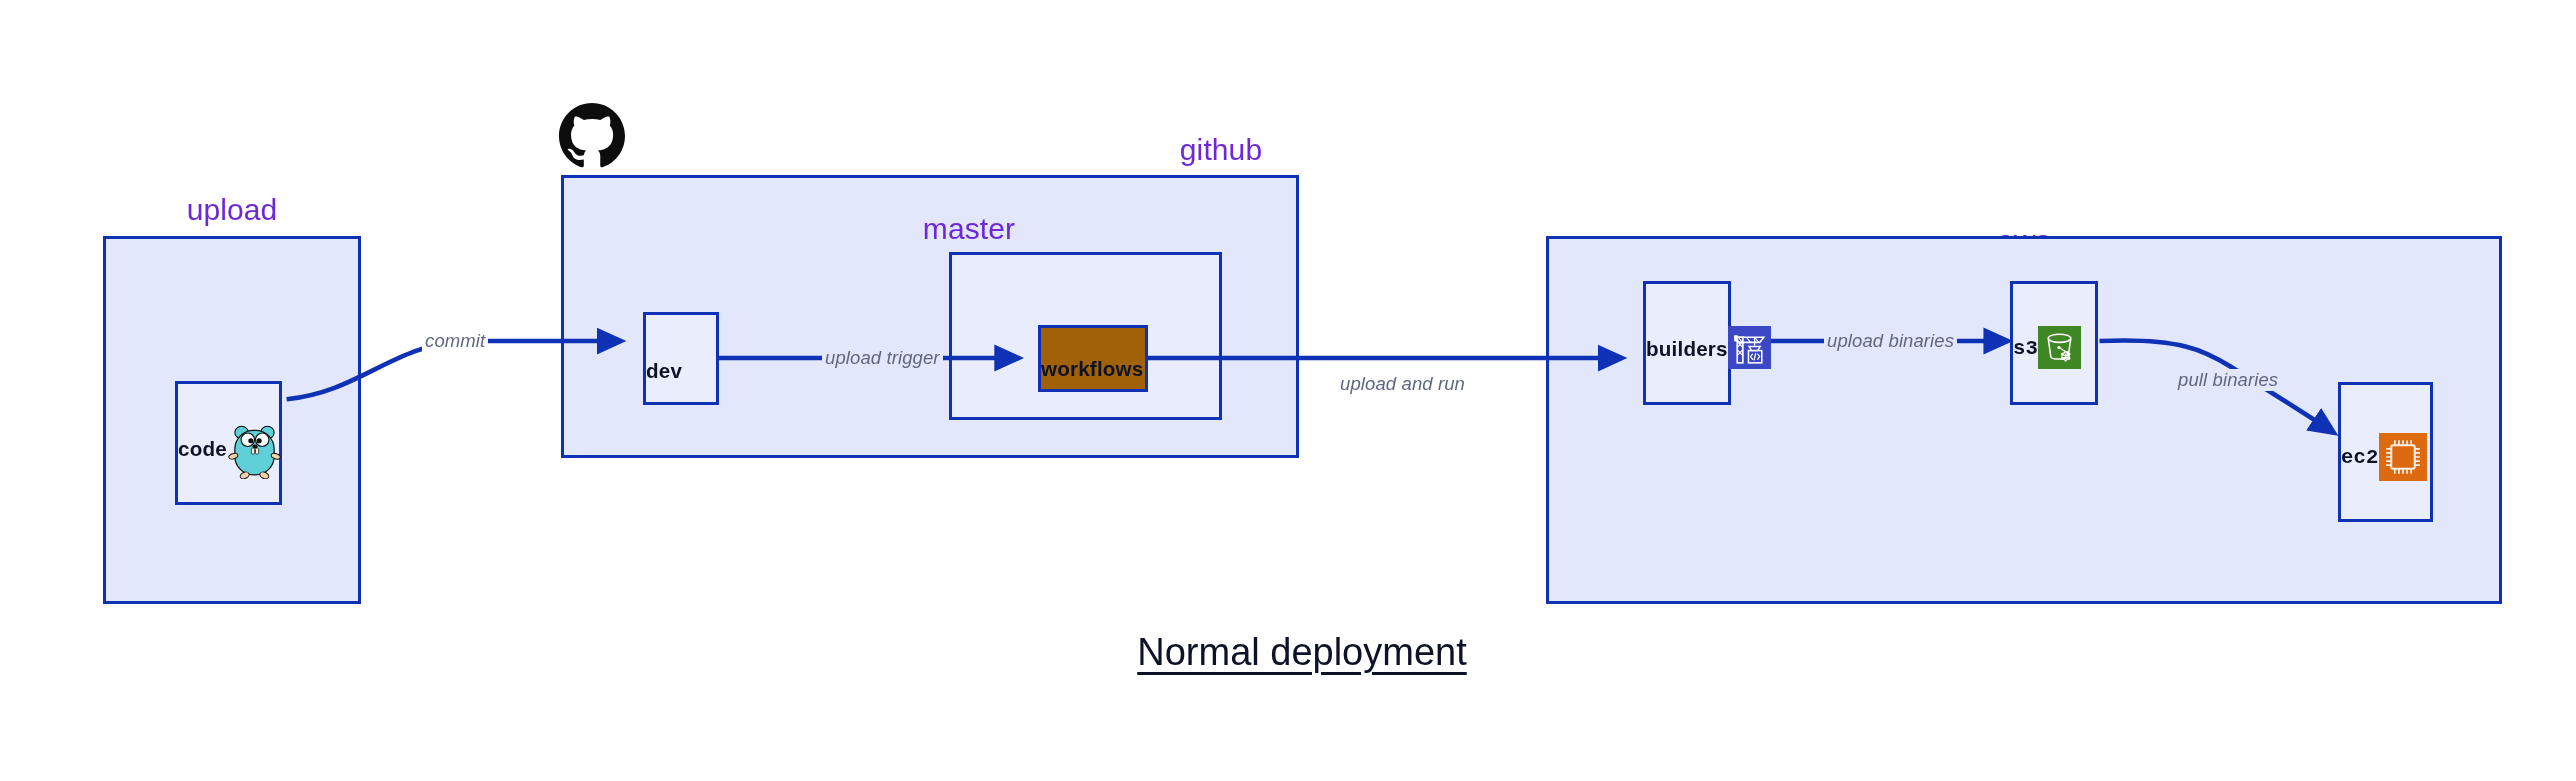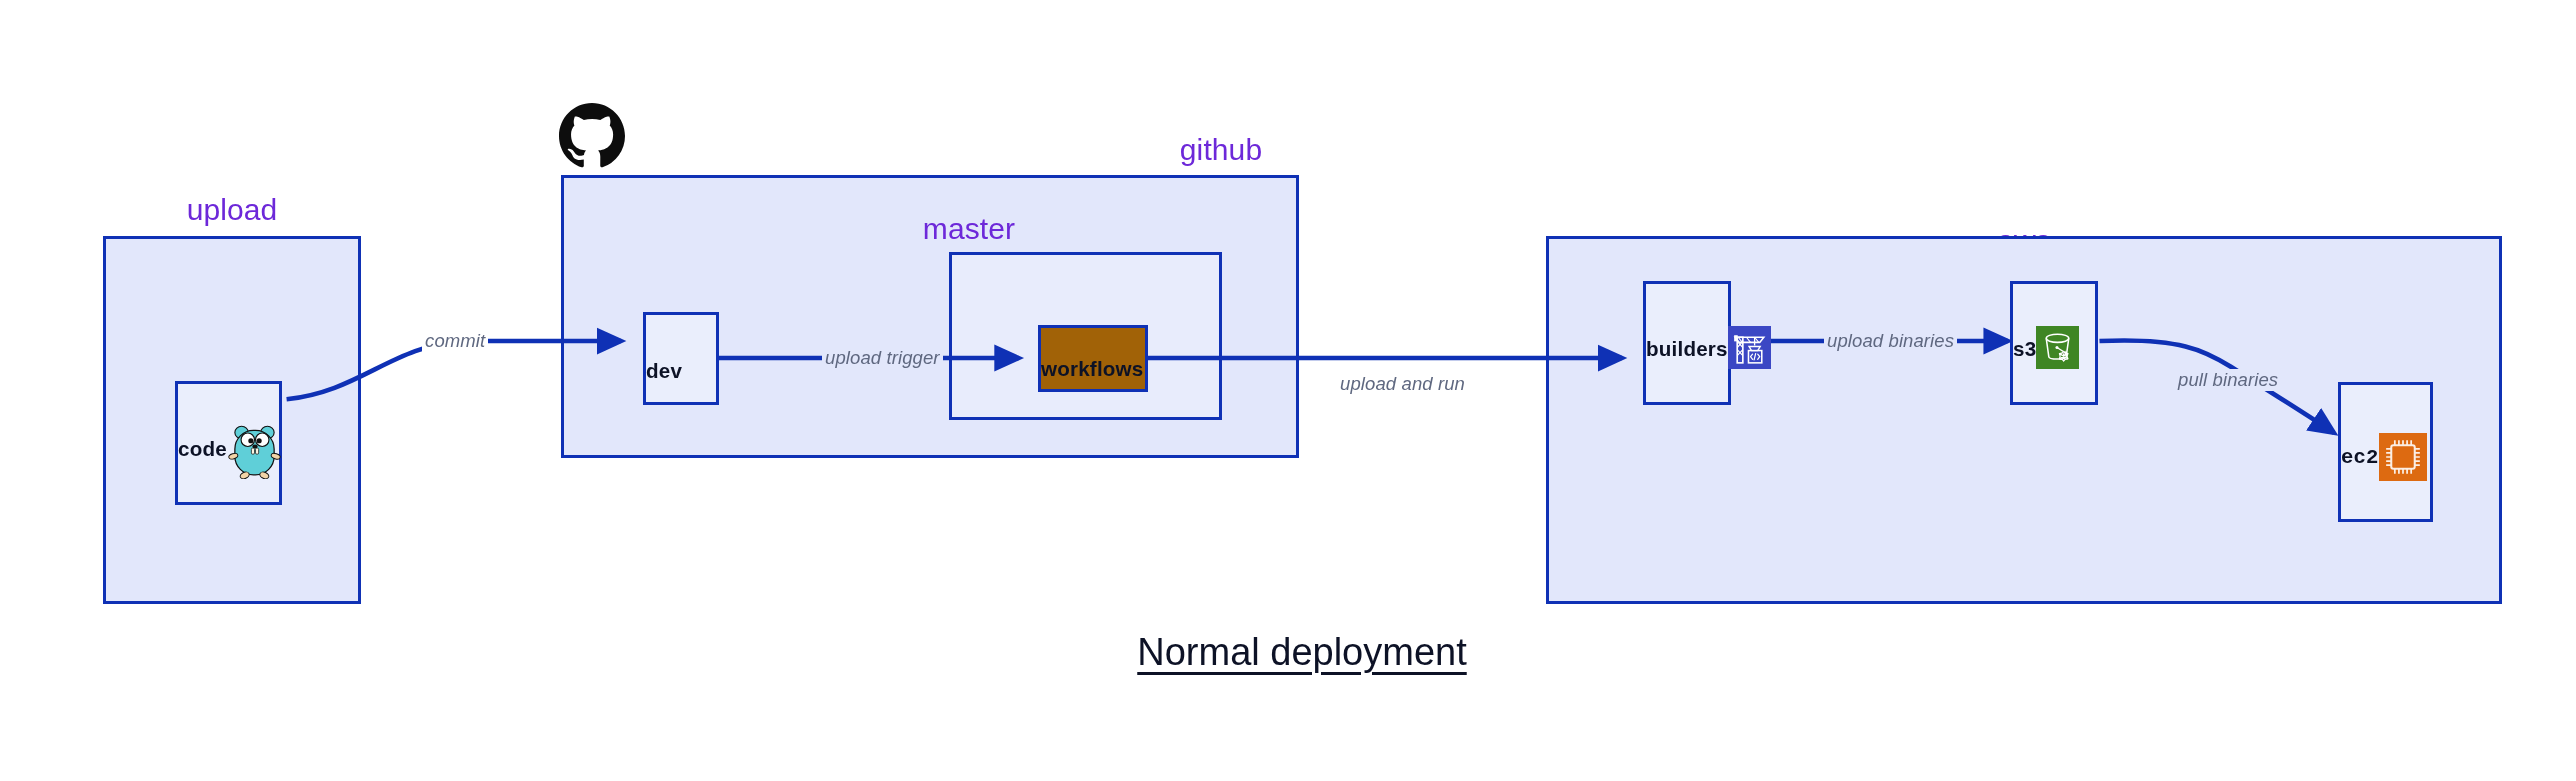--- a/index.html
+++ b/index.html
@@ -194,21 +194,21 @@
 
         <path d="M52 22 L52 38" stroke="#ffffff" stroke-width="2.6"></path>
 
         <path d="M41 40 L63 40 L58 48 L46 48 Z" fill="none" stroke="#ffffff" stroke-width="2.6"></path>
         <rect x="40" y="48" width="26" height="24" fill="none" stroke="#ffffff" stroke-width="3"></rect>
         <path d="M48 55 L44 60 L48 65 M58 55 L62 60 L58 65 M54 54 L51 66" fill="none" stroke="#ffffff" stroke-width="2.4" stroke-linecap="round" stroke-linejoin="round"></path>
       </svg>
     </div>
   </div>
 
-  <div class="node z3" id="node-s3" style="left:2010px; top:281px; width:88px; height:124px;">
+  <div class="node z3" id="node-s3" style="left:2010px; top:281px; width:88px; height:124px;font-family:Liberation Mono, monospace;">
     <div class="node-label">s3</div>
     <div class="node-icon">
       <svg width="43" height="43" viewBox="0 0 84 84">
         <rect x="0" y="0" width="84" height="84" fill="#3f8624"></rect>
 
         <ellipse cx="42" cy="24" rx="22" ry="8" fill="none" stroke="#ffffff" stroke-width="3"></ellipse>
         <path d="M20 24 L25 60 C25 66 59 66 59 60 L64 24" fill="none" stroke="#ffffff" stroke-width="3" stroke-linejoin="round"></path>
 
         <path d="M41 42 L60 54" stroke="#ffffff" stroke-width="2.6"></path>
         <circle cx="41" cy="42" r="3" fill="#ffffff"></circle>

